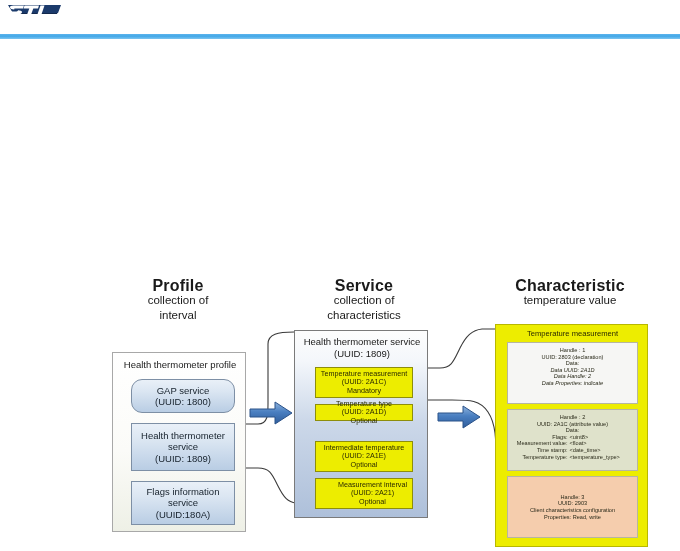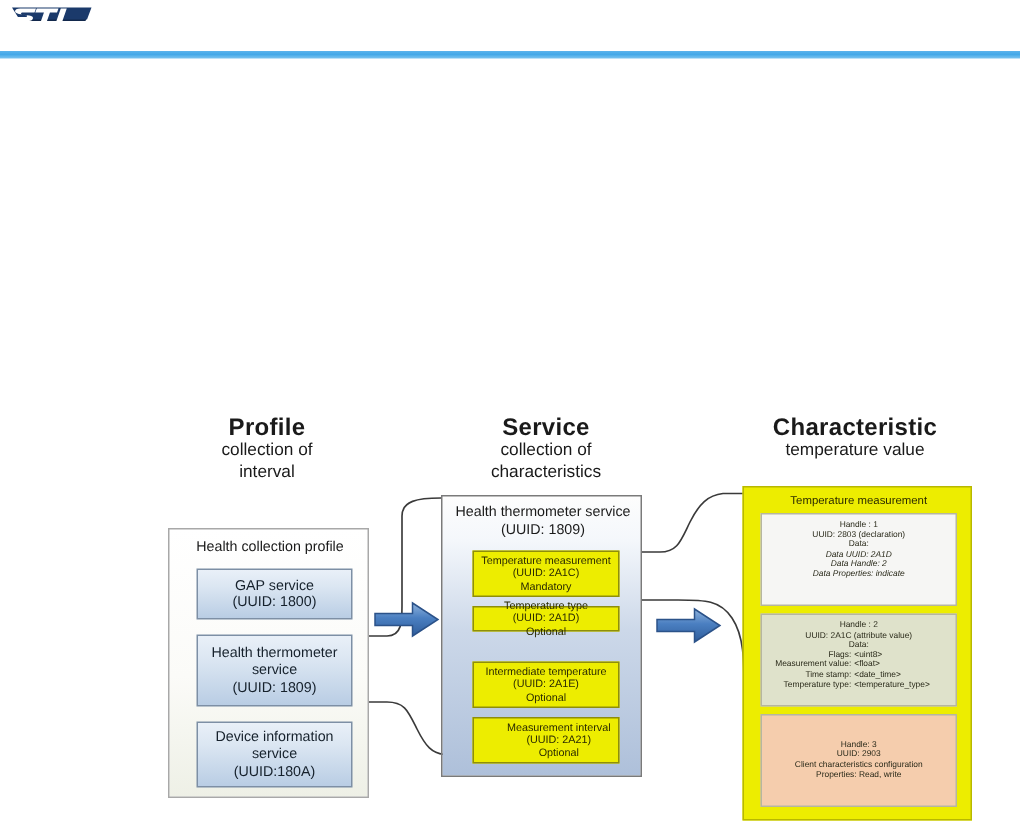--- a/index.html
+++ b/index.html
@@ -88,21 +88,21 @@
     text-align: center;
     font-size: 9.5px;
     line-height: 11.5px;
     color: #16212c;
     display: flex;
     flex-direction: column;
     justify-content: center;
     align-items: center;
     padding: 1px 2px;
   }
-  #svc-gap        { top: 26px;  height: 34px; }
+  #svc-gap        { top: 26px;  height: 34px; border-radius: 11px; }
   #svc-health     { top: 70px;  height: 48px; }
   #svc-devinfo    { top: 128px; height: 44px; }
 
   
   #service-container {
     position: absolute;
     left: 294px; top: 330px;
     width: 134px; height: 188px;
     background: linear-gradient(to bottom,#fdfdfd 0%,#f4f7fb 16%,#ccd8e9 48%,#aec0da 100%);
     border: 1px solid #7a7a7a;
@@ -242,34 +242,34 @@
     <span class="sub">collection of</span>
     <span class="sub">characteristics</span>
   </div>
 
   <div class="col-caption" id="caption-character">
     <span class="ttl">Characteristic</span>
     <span class="sub">temperature value</span>
   </div>
 
   <div id="profile-container">
-    <div id="profile-title">Health collection profile</div>
+    <div id="profile-title">Health thermometer profile</div>
 
     <div class="svc-box" id="svc-gap">
       <div>GAP service</div>
       <div>(UUID: 1800)</div>
     </div>
 
     <div class="svc-box" id="svc-health">
       <div>Health thermometer service</div>
       <div>(UUID: 1809)</div>
     </div>
 
     <div class="svc-box" id="svc-devinfo">
-      <div>Device information service</div>
+      <div>Flags information service</div>
       <div>(UUID:180A)</div>
     </div>
   </div>
 
   <svg class="fat-arrow" id="arrow-profile-service" width="44" height="26" viewBox="0 0 44 26">
     <defs>
       <linearGradient id="ag1" x1="0" y1="0" x2="0" y2="1">
         <stop offset="0%" stop-color="#8fb3dc"></stop>
         <stop offset="45%" stop-color="#4a7fc1"></stop>
         <stop offset="100%" stop-color="#2f5d9b"></stop>

